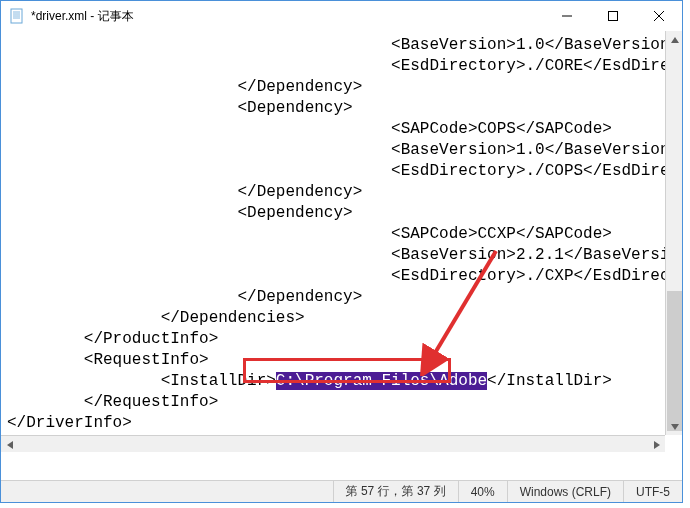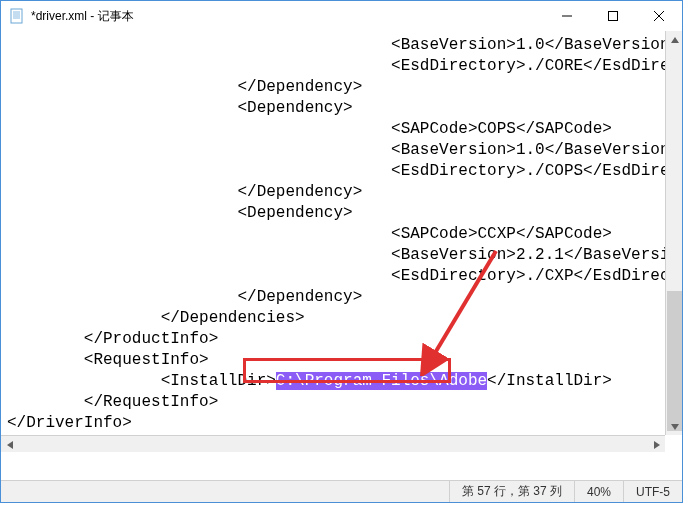--- a/index.html
+++ b/index.html
@@ -8,21 +8,21 @@
     .titlebar { height: 30px; display: flex; align-items: center; padding-left: 8px; background: #fff; }
     .title-icon { width: 16px; height: 16px; margin-right: 6px; }
     .title-text { font-size: 12px; color: #000; flex: 1; }
     .win-controls { display: flex; height: 30px; }
     .win-btn { width: 46px; height: 30px; display: flex; align-items: center; justify-content: center; cursor: pointer; }
     .menubar { height: 22px; display: flex; align-items: center; padding-left: 6px; background: #fff; }
     .menu-item { font-size: 12px; color: #000; padding: 2px 8px; cursor: pointer; }
     .content { flex: 1; position: relative; overflow: hidden; }
     .editor { position: absolute; inset: 0; padding: 4px 6px; font-family: Consolas, "Courier New", monospace; font-size: 16px; line-height: 21px; white-space: pre; color: #000; overflow: hidden; }
     .highlight-box { position: absolute; border: 3px solid #e03030; }
-    .highlighted-text { background: #8b5cf6; color: #fff; }
+    .highlighted-text { background: #4c1d95; color: #fff; }
     .arrow-svg { position: absolute; pointer-events: none; }
     .scrollbar-v { position: absolute; right: 0; top: 0; width: 17px; height: calc(100% - 17px); background: #f0f0f0; border-left: 1px solid #d0d0d0; }
     .scrollbar-h { position: absolute; bottom: 0; left: 0; height: 17px; width: calc(100% - 17px); background: #f0f0f0; border-top: 1px solid #d0d0d0; }
     .scroll-arrow { width: 17px; height: 17px; display: flex; align-items: center; justify-content: center; cursor: pointer; }
     .scroll-thumb-v { position: absolute; left: 1px; width: 15px; background: #cdcdcd; }
     .statusbar { height: 22px; display: flex; align-items: center; background: #f0f0f0; border-top: 1px solid #d0d0d0; font-size: 12px; color: #333; margin-top: 28px; }
     .status-cell { padding: 0 12px; border-left: 1px solid #d0d0d0; height: 100%; display: flex; align-items: center; }
     .status-spacer { flex: 1; }
   </style>
 </head>
@@ -115,15 +115,16 @@
             <polygon points="0,0 6,4 0,8" fill="#606060"></polygon>
           </svg>
       </div>
     </div>
   </div>
 
   <div class="statusbar">
     <div class="status-spacer"></div>
     <div class="status-cell">第 57 行，第 37 列</div>
     <div class="status-cell">40%</div>
+    <div class="status-cell">Windows (CRLF)</div>
     <div class="status-cell">UTF-5</div>
   </div>
 </div>
 
 </body></html>

